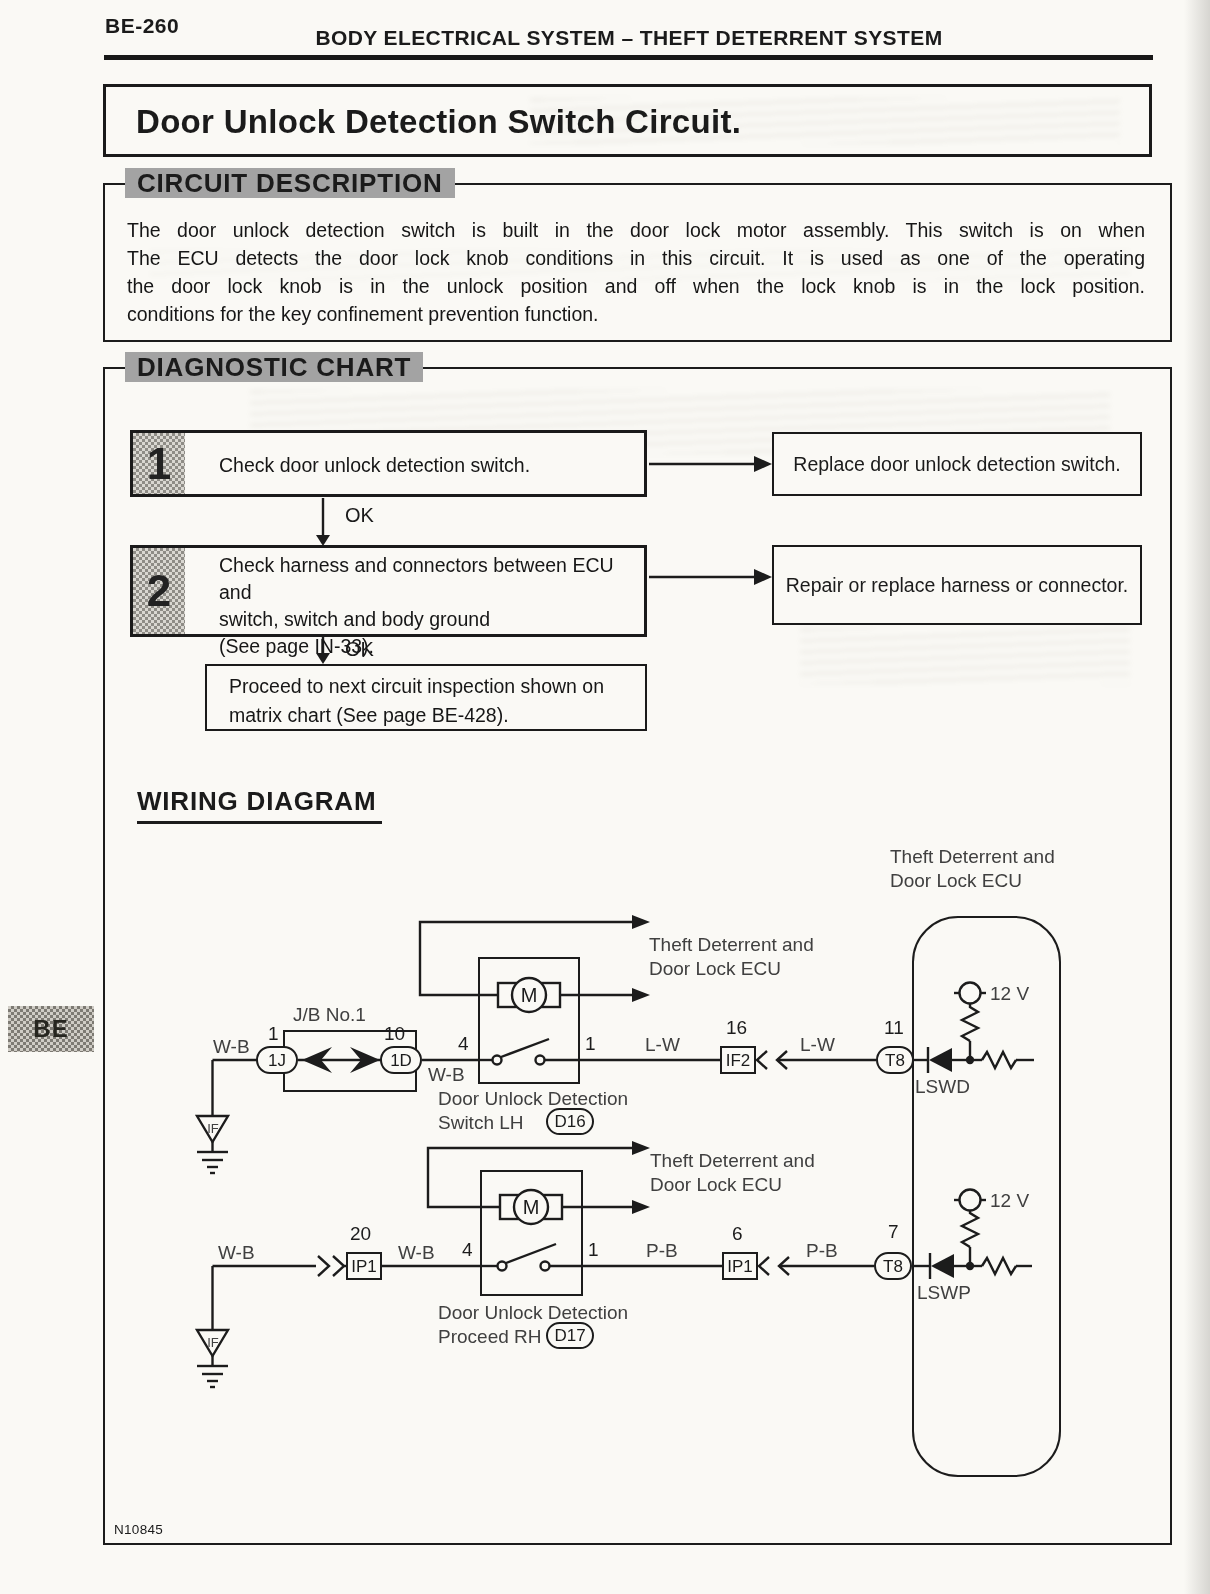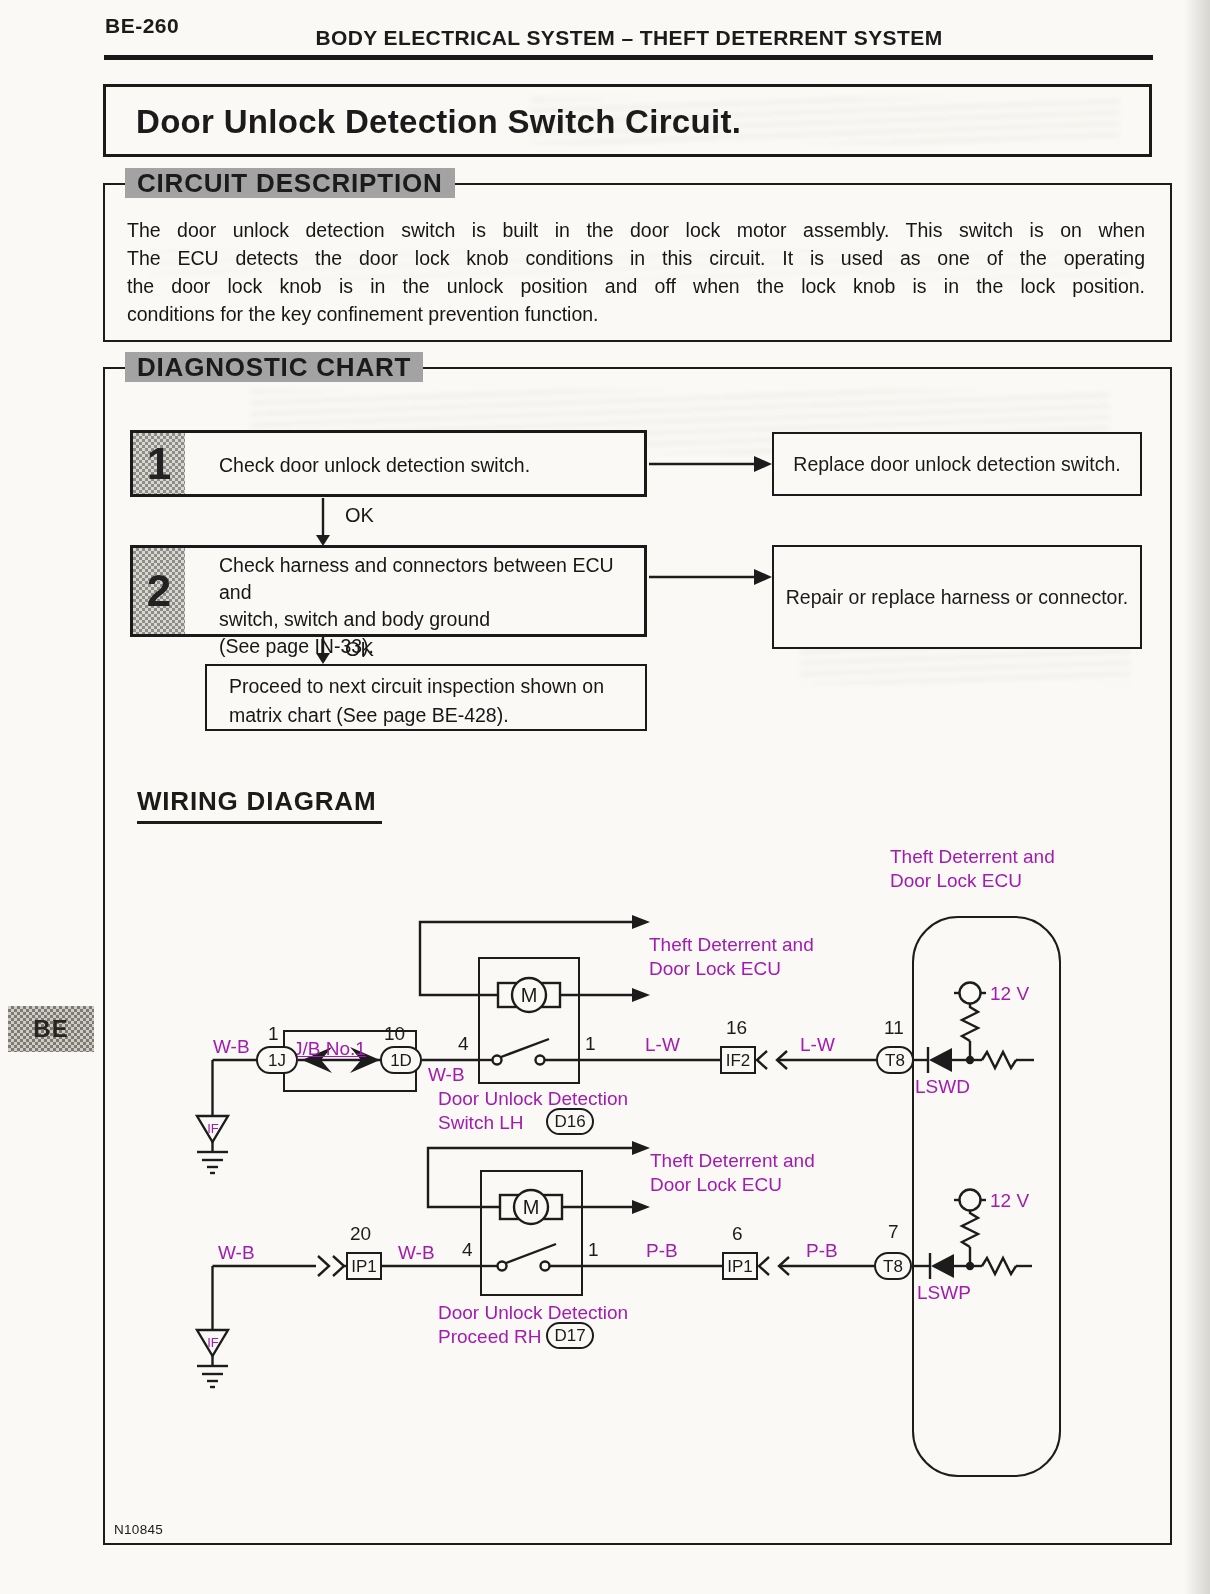--- a/index.html
+++ b/index.html
@@ -1,21 +1,21 @@
 <!DOCTYPE html>
 <html><head>
 <meta charset="utf-8">
 <style>
   * { margin:0; padding:0; box-sizing:border-box; }
   html,body { background:#e8e6e0; }
   body { font-family:"Liberation Sans", sans-serif; color:#1b1b1b; }
   .page { position:relative; width:1210px; height:1594px; background:#faf9f5; margin:0 auto; overflow:hidden; }
 
   .abs { position:absolute; }
-  .lbl { position:absolute; font-size:19px; line-height:22px; white-space:nowrap; color:#a21caf; }
+  .lbl { position:absolute; font-size:19px; line-height:22px; white-space:nowrap; color:#404040; }
   .pin { position:absolute; font-size:19px; line-height:20px; white-space:nowrap; color:#1c1c1c; }
 
   
   .page-code { position:absolute; left:105px; top:14px; font-size:21px; font-weight:bold; letter-spacing:.5px; }
   .header-title { position:absolute; left:105px; top:26px; width:1048px; text-align:center; font-size:21px; font-weight:bold; letter-spacing:.4px; }
   .header-rule { position:absolute; left:104px; top:55px; width:1049px; height:5px; background:#181818; }
 
   
   .title-box { position:absolute; left:103px; top:84px; width:1049px; height:73px; border:3px solid #1a1a1a; background:transparent; }
   .title-box .t { position:absolute; left:30px; top:16px; font-size:33px; font-weight:bold; letter-spacing:.3px; }
@@ -231,21 +231,21 @@
     <div class="num-plate">
         <span>2</span>
       </div>
     <div class="flow-text" style="left:86px;top:4px;">
       <div>Check harness and connectors between ECU and</div>
       <div>switch, switch and body ground</div>
       <div>(See page IN-33).</div>
     </div>
   </div>
   <div class="branch-lbl" style="left:884px;top:552px;">NG</div>
-  <div class="flow-box" style="left:772px;top:545px;width:370px;height:104px;display:flex;align-items:center;justify-content:center;">
+  <div class="flow-box" style="left:772px;top:545px;width:370px;height:80px;display:flex;align-items:center;justify-content:center;">
     <div style="font-size:19.5px;">Repair or replace harness or connector.</div>
   </div>
   <div class="branch-lbl" style="left:345px;top:638px;">OK</div>
 
   <div class="flow-box" style="left:205px;top:664px;width:442px;height:67px;">
     <div class="flow-text" style="left:22px;top:6px;line-height:29px;">
       <div>Proceed to next circuit inspection shown on</div>
       <div>matrix chart (See page BE-428).</div>
     </div>
   </div>
@@ -255,21 +255,21 @@
   <div class="lbl" style="left:890px;top:846px;">
     <div>Theft Deterrent and</div>
     <div style="margin-top:2px;">Door Lock ECU</div>
   </div>
   <div class="ecu-box" style="left:912px;top:916px;width:149px;height:561px;"></div>
 
   <div class="lbl" style="left:649px;top:934px;">
     <div>Theft Deterrent and</div>
     <div style="margin-top:2px;">Door Lock ECU</div>
   </div>
-  <div class="lbl" style="left:293px;top:1038px;text-decoration:underline;">J/B No.1</div>
+  <div class="lbl" style="left:293px;top:1004px;">J/B No.1</div>
   <div class="comp-box" style="left:283px;top:1030px;width:134px;height:62px;"></div>
   <div class="pin" style="left:268px;top:1024px;">1</div>
   <div class="pin" style="left:384px;top:1024px;">10</div>
   <div class="conn pill" style="left:256px;top:1046px;width:42px;height:28px;">1J</div>
   <div class="conn pill" style="left:380px;top:1046px;width:42px;height:28px;">1D</div>
   <div class="lbl" style="left:213px;top:1036px;">W-B</div>
   <div class="lbl" style="left:202px;top:1118px;font-size:13px;width:22px;text-align:center;">IF</div>
   <div class="lbl" style="left:428px;top:1064px;">W-B</div>
   <div class="pin" style="left:458px;top:1034px;">4</div>
 

